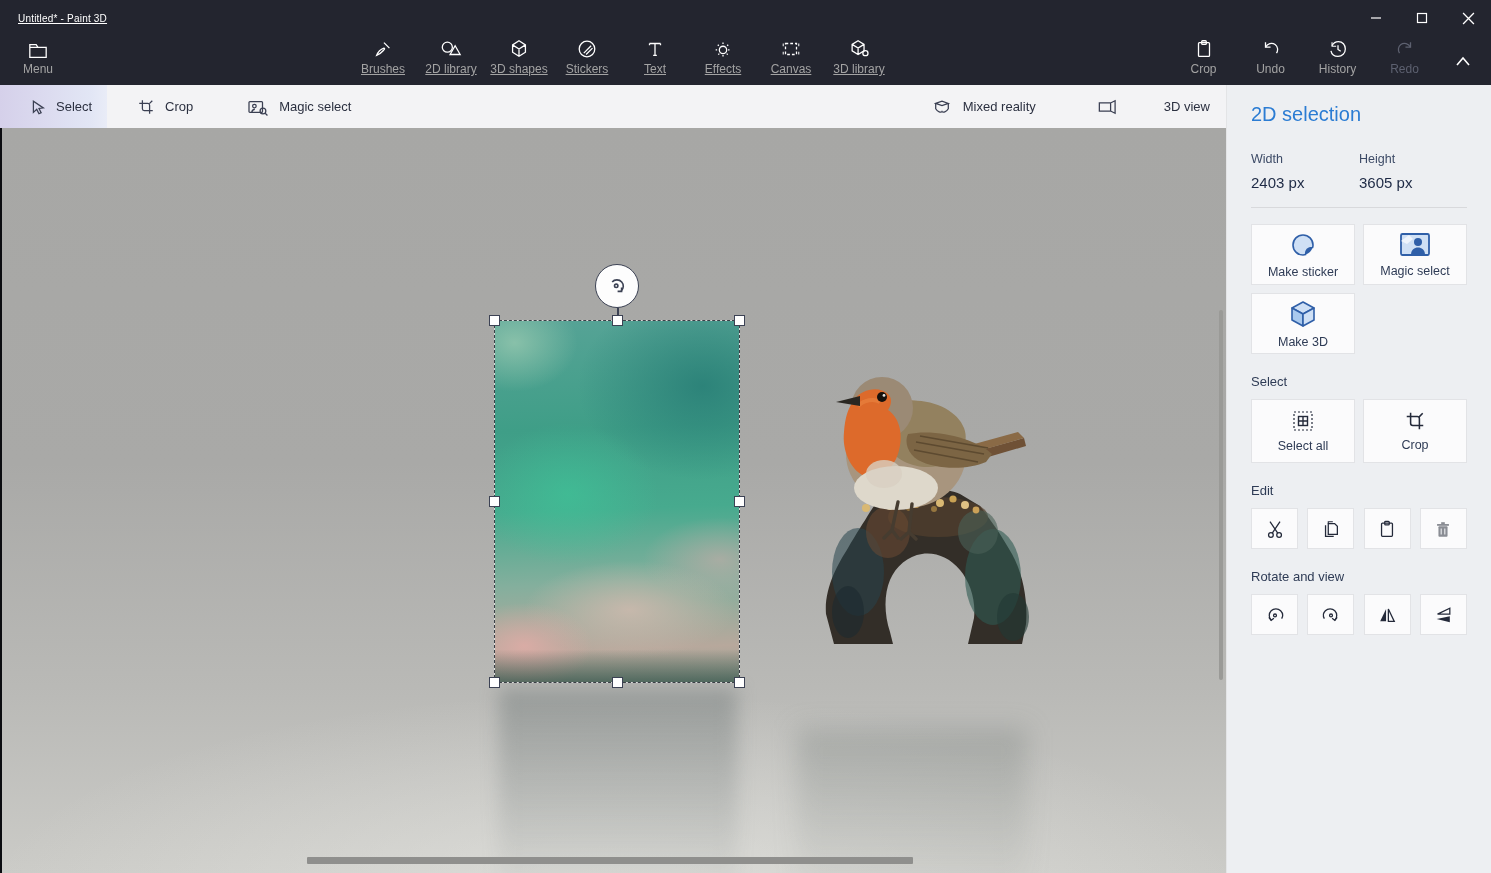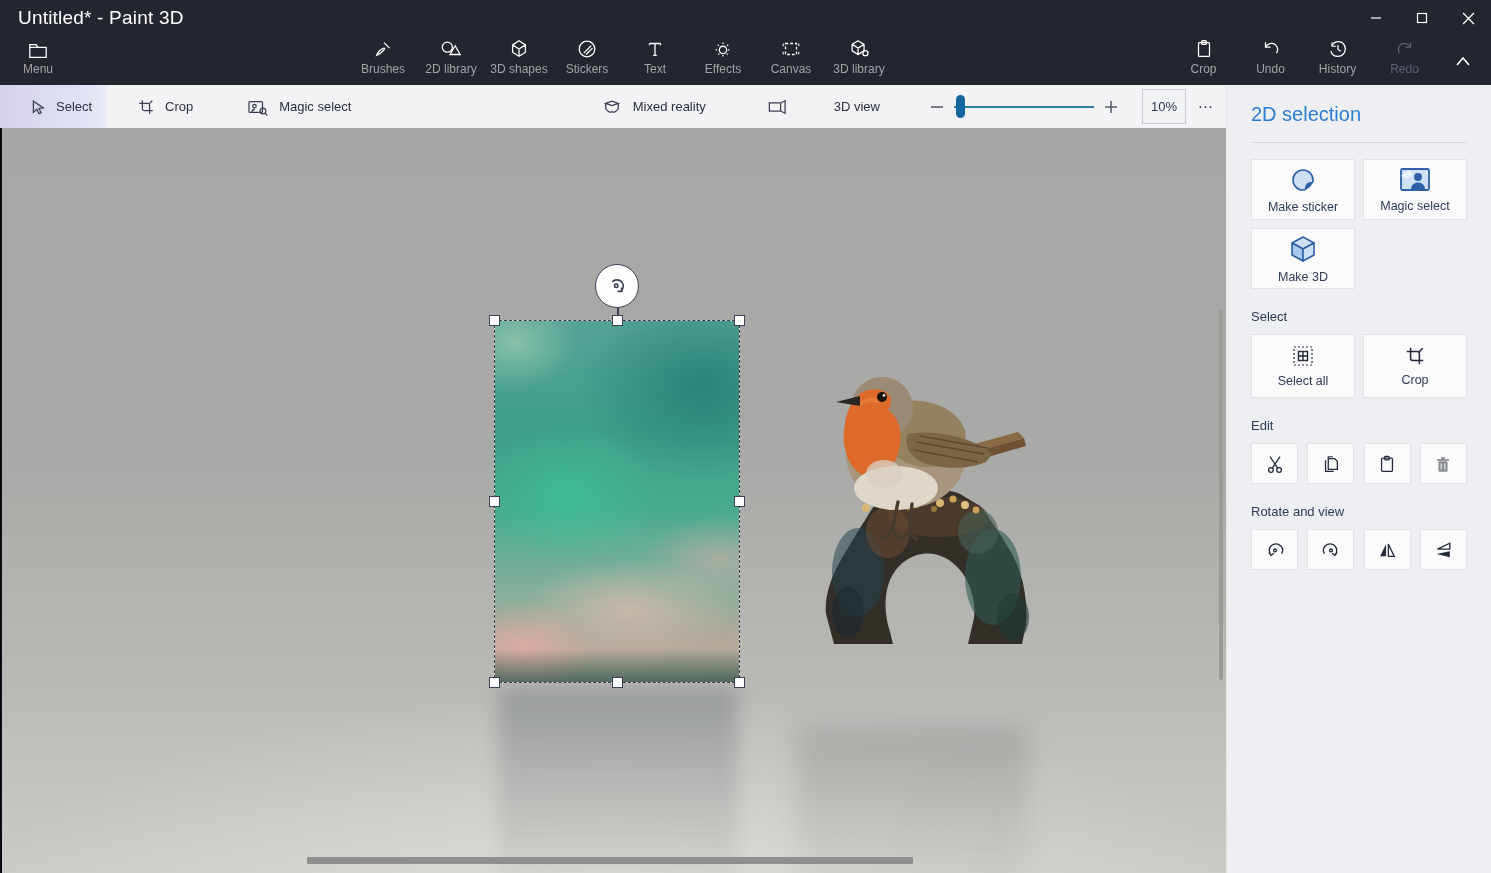--- a/index.html
+++ b/index.html
@@ -10,39 +10,39 @@
     background:#23252f;
     -webkit-font-smoothing:antialiased;
   }
   .window { position:relative; width:1491px; height:873px; }
 
   
   .titlebar {
     height:36px; background:#23252f; display:flex; align-items:center;
     color:#ffffff; padding-left:18px;
   }
-  .titlebar .title { font-size:19px; letter-spacing:.2px; }
+  .titlebar .title { font-size:10px; letter-spacing:.2px;text-decoration:underline; }
   .win-controls { margin-left:auto; display:flex; height:36px; }
   .win-btn { width:46px; height:36px; display:flex; align-items:center; justify-content:center; color:#fff; cursor:pointer; }
   .win-btn svg { display:block; }
 
   
   .toolbar {
     height:49px; background:#23252f; display:flex; align-items:flex-start; color:#fff;
     position:relative;
   }
   .tool {
     display:flex; flex-direction:column; align-items:center; justify-content:center;
     gap:2px; font-size:12px; color:#a3a3a3; cursor:pointer; padding-top:2px;
   }
   .tool .ticon { height:22px; display:flex; align-items:flex-end; justify-content:center; }
   .tool svg { stroke:#ffffff; fill:none; stroke-width:1.4; }
   .menu-tool { width:76px; }
   .center-tools { position:absolute; left:349px; display:flex; }
-  .center-tools .tool { width:68px; }
+  .center-tools .tool { width:68px;text-decoration:underline; }
   .right-tools { position:absolute; left:1170px; display:flex; }
   .right-tools .tool { width:67px; }
   .tool.disabled { color:#5d6170; }
   .tool.disabled svg { stroke:#5d6170; }
   .collapse-btn { position:absolute; left:1448px; top:10px; width:30px; height:30px;
     display:flex; align-items:center; justify-content:center; cursor:pointer; }
   .collapse-btn svg { stroke:#fff; fill:none; stroke-width:1.6; }
 
   
   .subtoolbar {
@@ -336,38 +336,20 @@
         </svg>
       <span>Mixed reality</span>
     </div>
     <div class="sub-item" style="margin-left:28px;gap:46px;">
       <svg width="22" height="18" viewBox="0 0 24 20">
           <path d="M3.5 5.5 H16 L21 3 V17 L16 14.5 H3.5 Z M16 5.5 V14.5"></path>
         </svg>
       <span>3D view</span>
     </div>
 
-    <div class="zoom-group" style="margin-left:24px;">
-      <div class="zoom-btn">
-        <svg width="16" height="16" viewBox="0 0 16 16">
-            <line x1="2" y1="8" x2="14" y2="8" stroke="#5a5f6e" stroke-width="1.6"></line>
-          </svg>
-      </div>
-      <div class="slider">
-        <div class="track"></div>
-        <div class="thumb"></div>
-      </div>
-      <div class="zoom-btn">
-        <svg width="16" height="16" viewBox="0 0 16 16">
-            <path d="M2 8 H14 M8 2 V14" stroke="#5a5f6e" stroke-width="1.6" fill="none"></path>
-          </svg>
-      </div>
-      <div class="zoom-value">10%</div>
-      <div class="more-btn">…</div>
-    </div>
   </div>
 
   <div class="canvas">
     <div class="sel-shadow"></div>
     <div class="bird-shadow"></div>
 
     <svg class="bird" viewBox="0 0 246 284">
 
       <path fill-rule="evenodd" fill="#332e28" d="M46 282 L38 252 C36 226 50 202 60 186 C68 172 76 160 82 150 L90 138 C112 127 152 123 172 132 L192 144 C202 157 214 174 224 192 C234 210 240 236 238 262 L234 282 L180 282 L186 256 C188 238 182 220 172 208 C162 196 148 190 134 192 C120 194 108 204 102 218 C96 232 96 252 102 270 L105 282 Z"></path>
       <ellipse cx="70" cy="210" rx="26" ry="44" fill="#27434c" opacity=".55"></ellipse>
@@ -440,20 +422,30 @@
       <div class="handle" style="right:-6px; bottom:-6px;"></div>
     </div>
 
     <div class="hscroll"></div>
     <div class="vscroll"></div>
   </div>
 
   <div class="panel">
     <div class="panel-title">2D selection</div>
 
+    <div class="dims">
+      <div class="dim">
+        <div class="lab">Width</div>
+        <div class="val">2403 px</div>
+      </div>
+      <div class="dim">
+        <div class="lab">Height</div>
+        <div class="val">3605 px</div>
+      </div>
+    </div>
 
     <div class="divider"></div>
 
     <div class="btn-grid">
       <div class="pbtn big">
         <svg width="28" height="28" viewBox="0 0 28 28">
           <path d="M14 4 C8.5 4 4 8.5 4 14 C4 19.5 8.5 24 14 24 C15 24 15.8 23.9 16.5 23.6 C16.5 19 19 16.5 23.6 16.5 C23.9 15.7 24 15 24 14 C24 8.5 19.5 4 14 4 Z" fill="#cfe0f5" stroke="#2f5fa8" stroke-width="1.6"></path>
           <path d="M16.5 23.6 C16.5 19 19 16.5 23.6 16.5 C22.4 20 20 22.5 16.5 23.6 Z" fill="#2f5fa8"></path>
         </svg>
         <span>Make sticker</span>

